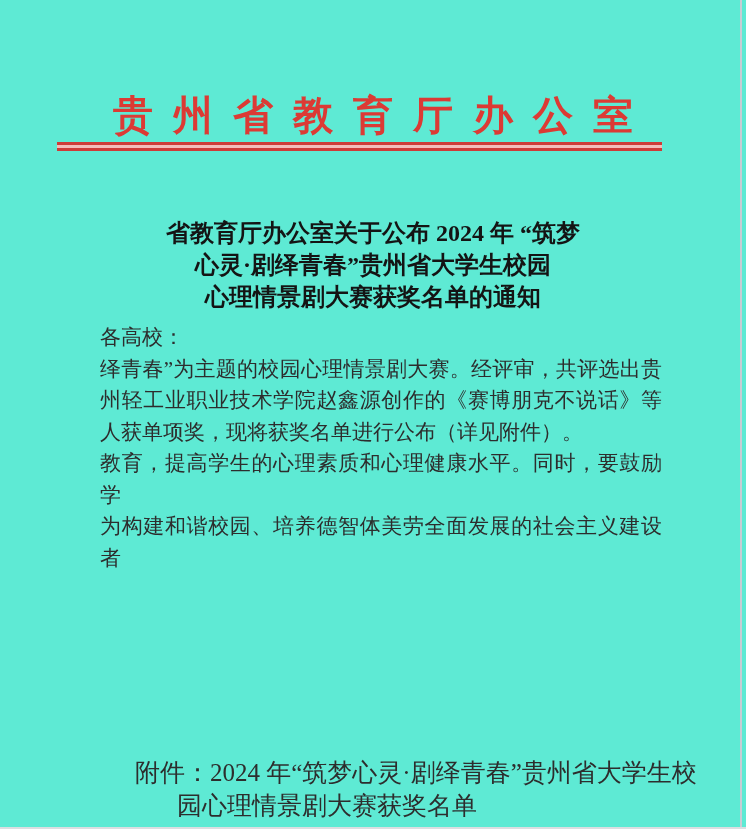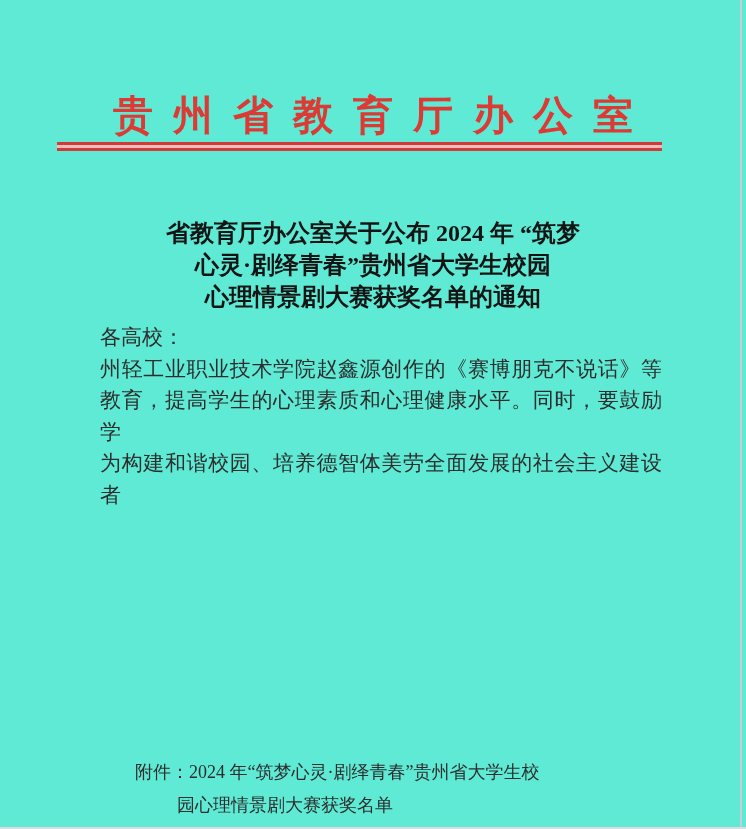--- a/index.html
+++ b/index.html
@@ -78,21 +78,21 @@
     white-space: normal;
     text-align: justify;
     text-align-last: justify;
   }
   .body-text .line.indent { text-indent: 42px; }
   
   .attachment {
     position: absolute;
     top: 756px;
     left: 135px;
-    font-size: 18px;
+    font-size: 25px;
     line-height: 33px;
     color: #2d2d2d;
     white-space: nowrap;
   }
   .attachment .cont { margin-left: 42px; }
 </style>
 </head>
 <body>
 
 <div class="scan">
@@ -102,21 +102,23 @@
   <div class="red-rule"></div>
 
   <div class="doc-title">
     <div>省教育厅办公室关于公布 2024 年 “筑梦</div>
     <div>心灵·剧绎青春”贵州省大学生校园</div>
     <div>心理情景剧大赛获奖名单的通知</div>
   </div>
 
   <div class="body-text">
     <div class="line">各高校：</div>
+    <div class="line justify">绎青春”为主题的校园心理情景剧大赛。经评审，共评选出贵</div>
     <div class="line justify">州轻工业职业技术学院赵鑫源创作的《赛博朋克不说话》等</div>
+    <div class="line">人获单项奖，现将获奖名单进行公布（详见附件）。</div>
     <div class="line justify">教育，提高学生的心理素质和心理健康水平。同时，要鼓励学</div>
     <div class="line justify">为构建和谐校园、培养德智体美劳全面发展的社会主义建设者</div>
 
   </div>
 
   <div class="attachment">
     <div>附件：2024 年“筑梦心灵·剧绎青春”贵州省大学生校</div>
     <div class="cont">园心理情景剧大赛获奖名单</div>
   </div>
 

